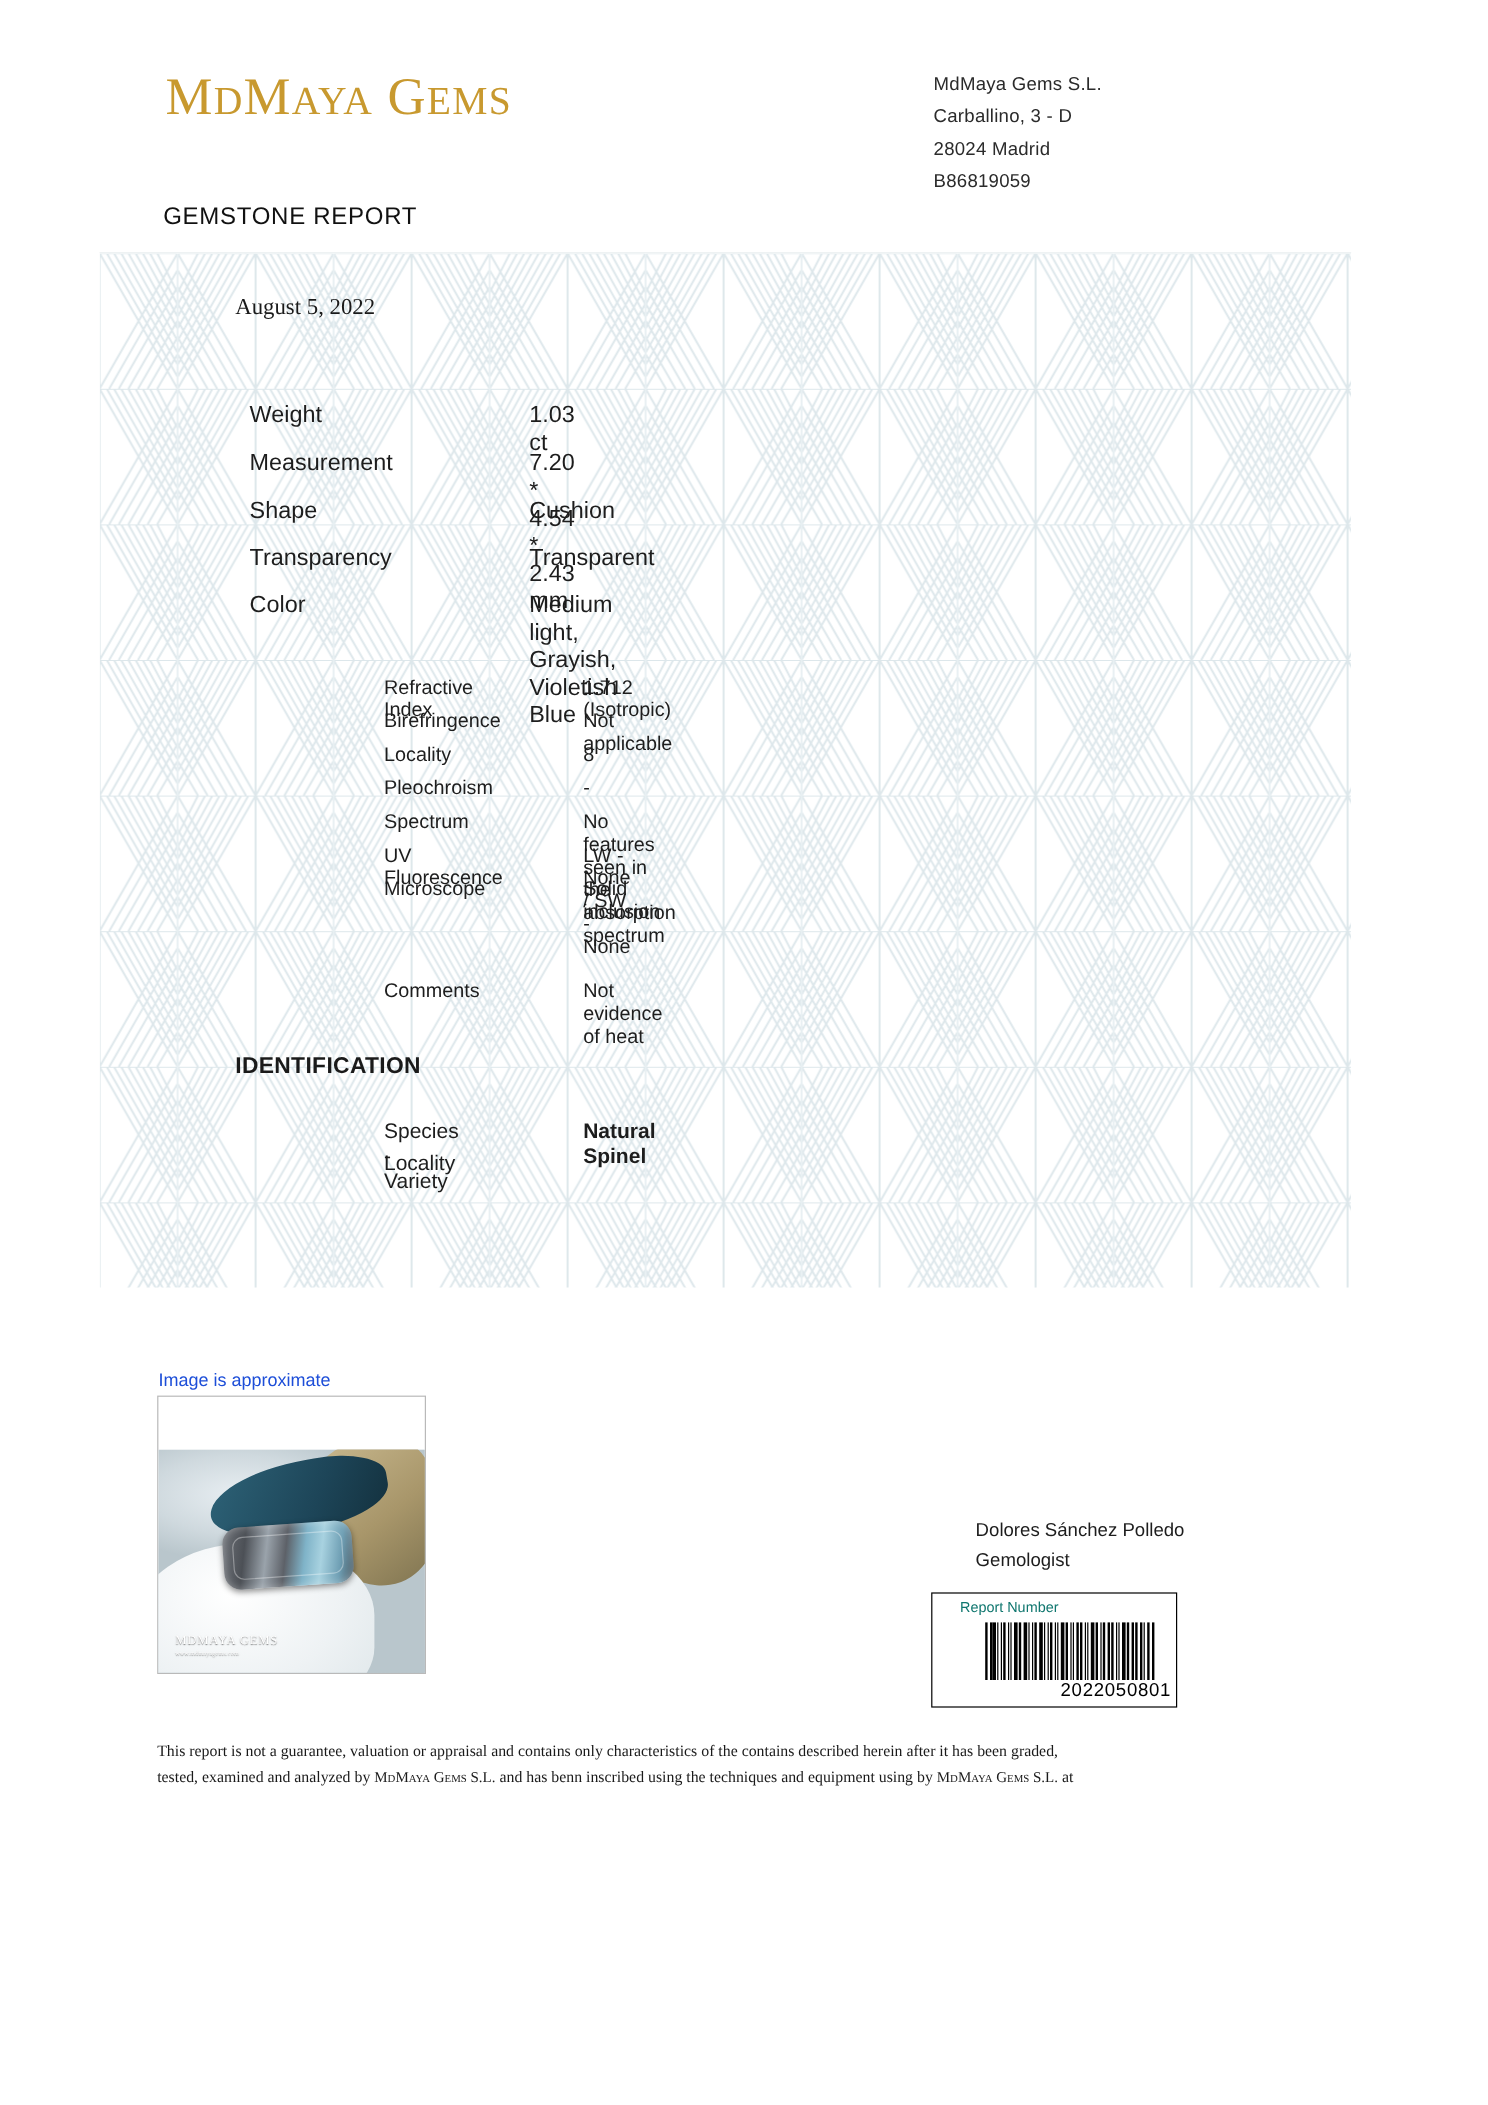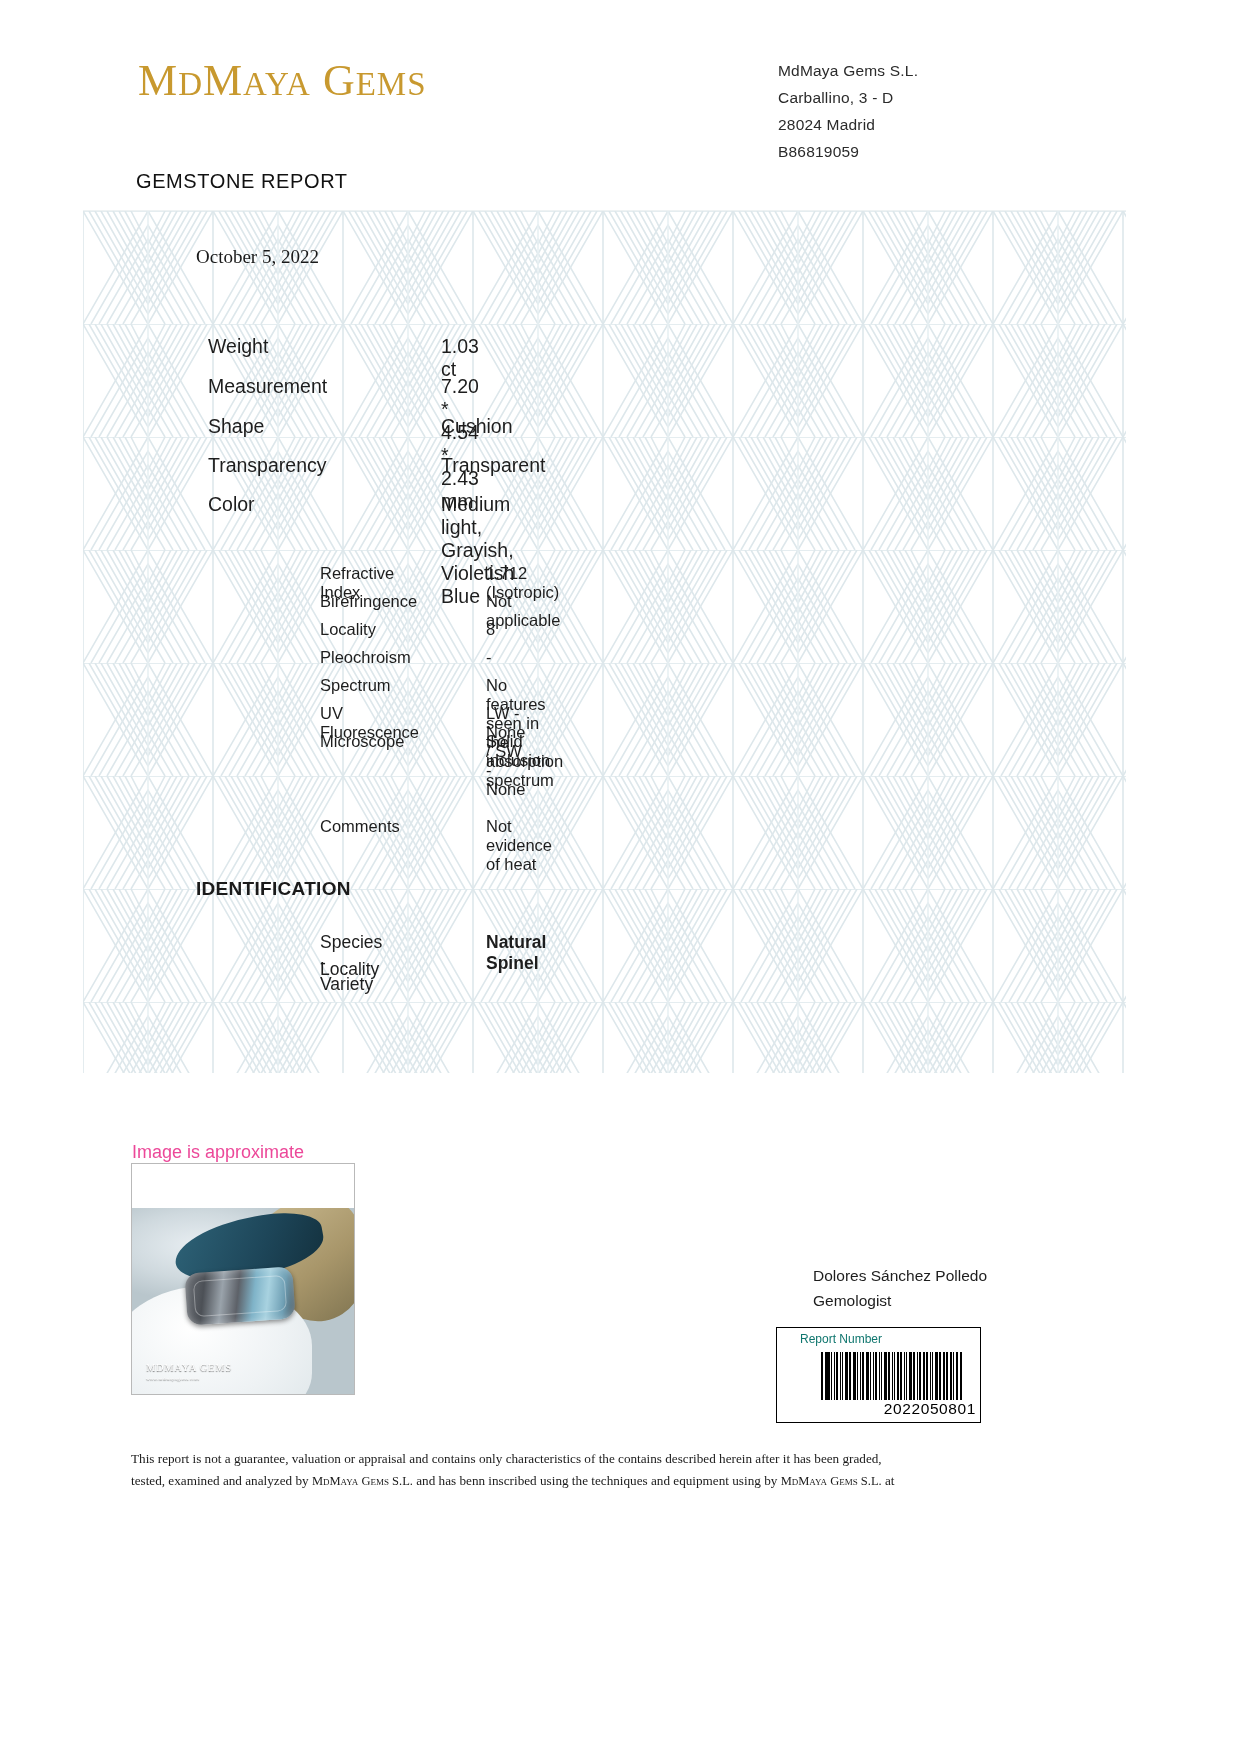--- a/index.html
+++ b/index.html
@@ -94,22 +94,22 @@
   }
 
   .ident-row { position: absolute; font-size: 17.5px; }
   .ident-row .lbl { position: absolute; left: 0; top: 0; }
   .ident-row .val { position: absolute; left: 178px; top: 0; font-weight: bold; font-size: 17.5px; }
 
   
   .img-caption {
     position: absolute;
     left: 132px; top: 1142px;
-    font-size: 18px;
-    color: #ec4899;
+    font-size: 15px;
+    color: #1d4ed8;
   }
   .gem-photo {
     position: absolute;
     left: 131px; top: 1163px;
     width: 224px; height: 232px;
     border: 1px solid #b9b9b9;
     background: #ffffff;
     overflow: hidden;
   }
   .gem-photo .inner {
@@ -272,21 +272,21 @@
             <path d="M65,0 L65,113" stroke="#e8f0f3"></path>
           </g>
         </pattern>
       </defs>
       <rect x="0" y="0" width="1043" height="863" fill="#ffffff"></rect>
       <rect x="0" y="0" width="1043" height="863" fill="url(#tri)"></rect>
     </svg>
 
     <div class="content">
 
-      <div class="date-line">October 5, 2022</div>
+      <div class="date-line">August 5, 2022</div>
 
       <div class="main-row" style="left:113px; top:124px;">
         <span class="lbl">Weight</span>
         <span class="val">1.03 ct</span>
       </div>
       <div class="main-row" style="left:113px; top:164px;">
         <span class="lbl">Measurement</span>
         <span class="val">7.20 * 4.54 * 2.43 mm</span>
       </div>
       <div class="main-row" style="left:113px; top:204px;">

